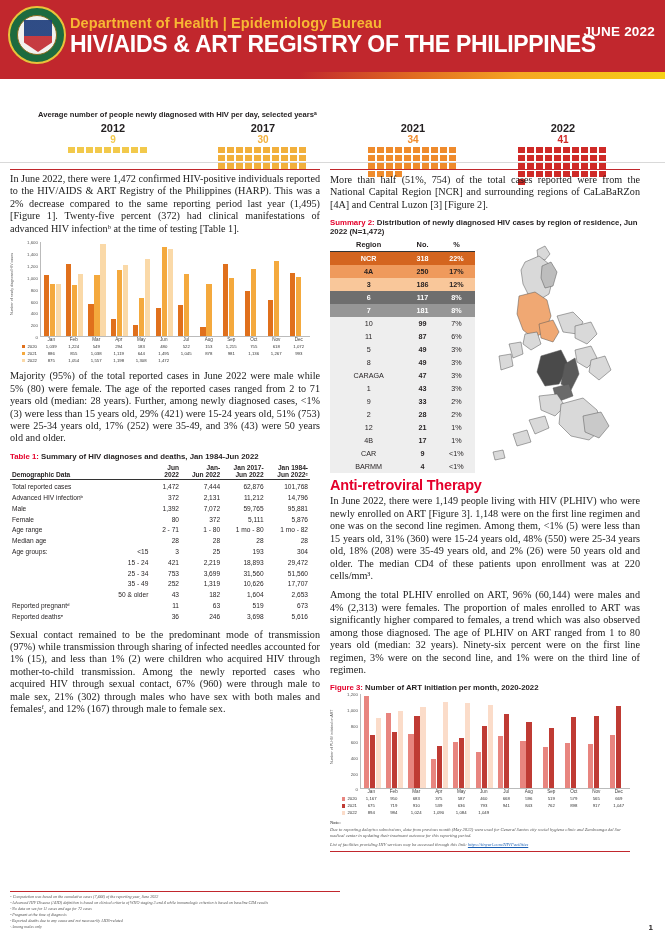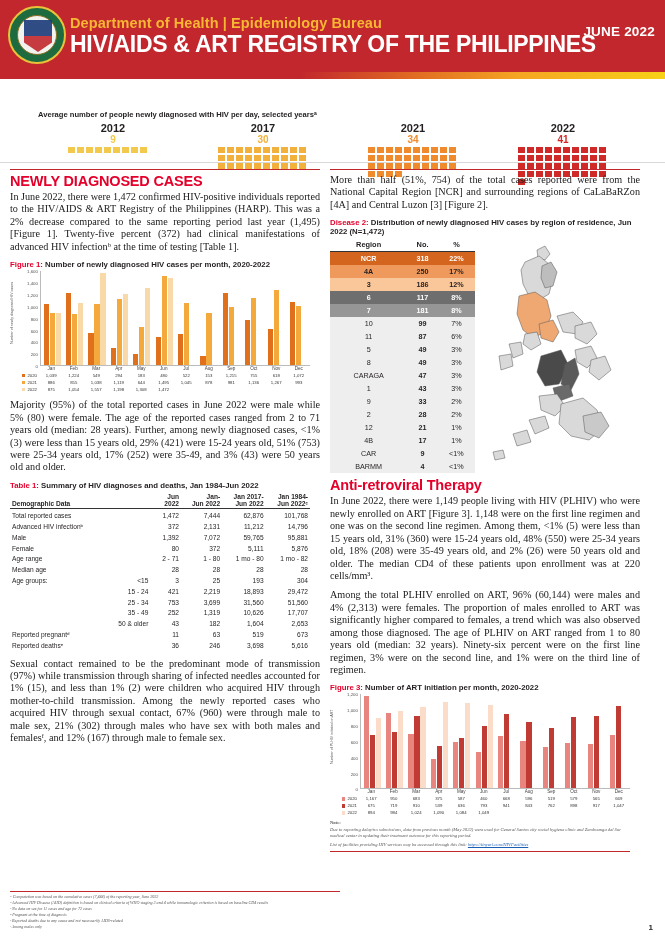--- a/index.html
+++ b/index.html
@@ -349,27 +349,22 @@
           <span class="dot" style="background: rgb(207, 42, 39);"></span>
         </div>
       </div>
     </div>
 </div>
 
 <div class="content">
 
   <div class="col">
     <div class="rule-top"></div>
-    <h2 class="sec">NEWLY DIAGNOSED CASES</h2>
     <p class="body">In June 2022, there were 1,472 confirmed HIV-positive individuals reported to the HIV/AIDS &amp; ART Registry of the Philippines (HARP). This was a 2% decrease compared to the same reporting period last year (1,495) [Figure 1]. Twenty-five percent (372) had clinical manifestations of advanced HIV infectionᵇ at the time of testing [Table 1].</p>
 
-    <div class="figcap">
-      <span>Figure 1:</span>
-      <span class="rest">Number of newly diagnosed HIV cases per month, 2020-2022</span>
-    </div>
 
     <div class="fig1">
       <div class="chartbox">
         <div class="ylab">Number of newly diagnosed HIV cases</div>
         <div class="yticks" id="f1yticks">
             <span style="top: 0px;">1,600</span>
             <span style="top: 11.875px;">1,400</span>
             <span style="top: 23.75px;">1,200</span>
             <span style="top: 35.625px;">1,000</span>
             <span style="top: 47.5px;">800</span>
@@ -644,21 +639,21 @@
     </table>
 
     <p class="body" style="margin-top:7px">Sexual contact remained to be the predominant mode of transmission (97%) while transmission through sharing of infected needles accounted for 1% (15), and less than 1% (2) were children who acquired HIV through mother-to-child transmission. Among the newly reported cases who acquired HIV through sexual contact, 67% (960) were through male to male sex, 21% (302) through males who have sex with both males and femalesᶠ, and 12% (167) through male to female sex.</p>
   </div>
 
   <div class="col">
     <div class="rule-top"></div>
     <p class="body" style="margin-top:4px">More than half (51%, 754) of the total cases reported were from the National Capital Region [NCR] and surrounding regions of CaLaBaRZon [4A] and Central Luzon [3] [Figure 2].</p>
 
     <div class="figcap">
-      <span>Disease 2:</span>
+      <span>Summary 2:</span>
       <span class="rest">Distribution of newly diagnosed HIV cases by region of residence, Jun 2022 (N=1,472)</span>
     </div>
 
     <div class="fig2wrap">
       <table class="regtable">
         <thead>
           <tr id="reghead">
               <th>Region</th>
               <th>No.</th>
               <th>%</th>

